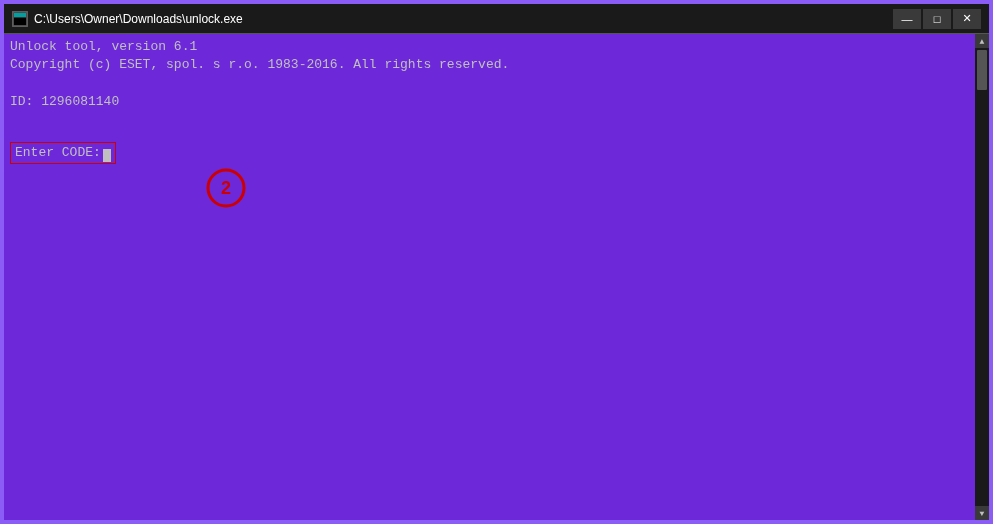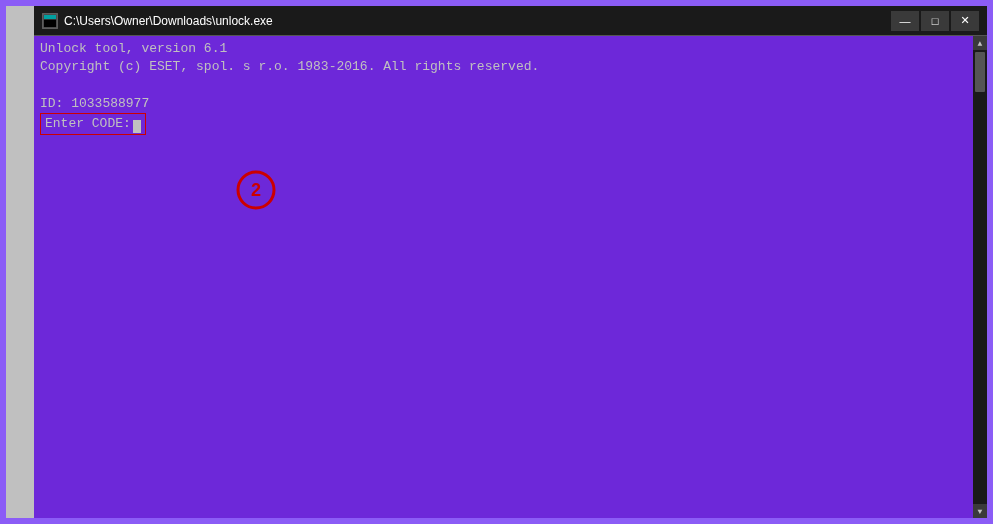--- a/index.html
+++ b/index.html
@@ -14,23 +14,22 @@
       background: #c0c0c0;
       font-family: 'Courier New', Courier, monospace;
       overflow: hidden;
     }
 
     .window {
       width: 993px;
       height: 524px;
       display: flex;
       flex-direction: column;
-      border: 6px solid #8b5cf6;
+      border: 4px solid #8b5cf6;
       box-shadow: 1px 1px 3px rgba(0,0,0,0.5);
-      padding-left: 28px;
     }
 
     .title-bar {
       background: #1a1a1a;
       height: 30px;
       display: flex;
       align-items: center;
       padding: 0 8px;
       flex-shrink: 0;
       border-bottom: 1px solid #555;
@@ -101,20 +100,21 @@
       display: flex;
       align-items: center;
       position: relative;
     }
 
     .enter-code-box {
       border: 1px solid #cc0000;
       padding: 1px 4px;
       display: inline-flex;
       align-items: flex-end;
+      margin-top: 31px;
     }
 
     .enter-code-text {
       color: #c0c0c0;
       font-size: 13px;
       font-family: 'Courier New', Courier, monospace;
     }
 
     .cursor {
       display: inline-block;
@@ -197,21 +197,21 @@
       <button class="title-btn">□</button>
       <button class="title-btn close">✕</button>
     </div>
   </div>
 
   <div class="console-area">
     <div class="console-content">
       <span class="console-line">Unlock tool, version 6.1</span>
       <span class="console-line">Copyright (c) ESET, spol. s r.o. 1983-2016. All rights reserved.</span>
       <span class="console-line">&nbsp;</span>
-      <span class="console-line id-line">ID: 1033588977</span>
+      <span class="console-line id-line">ID: 1296081140</span>
       <div class="enter-code-container">
         <div class="enter-code-box">
           <span class="enter-code-text">Enter CODE: </span>
           <span class="cursor"></span>
         </div>
 
         <svg class="annotation-circle" width="42" height="42" viewBox="0 0 42 42">
           <circle cx="21" cy="21" r="18" fill="none" stroke="#cc0000" stroke-width="3"></circle>
           <text x="21" y="27" text-anchor="middle" fill="#cc0000" font-size="18" font-weight="bold" font-family="Arial, sans-serif">2</text>
         </svg>

